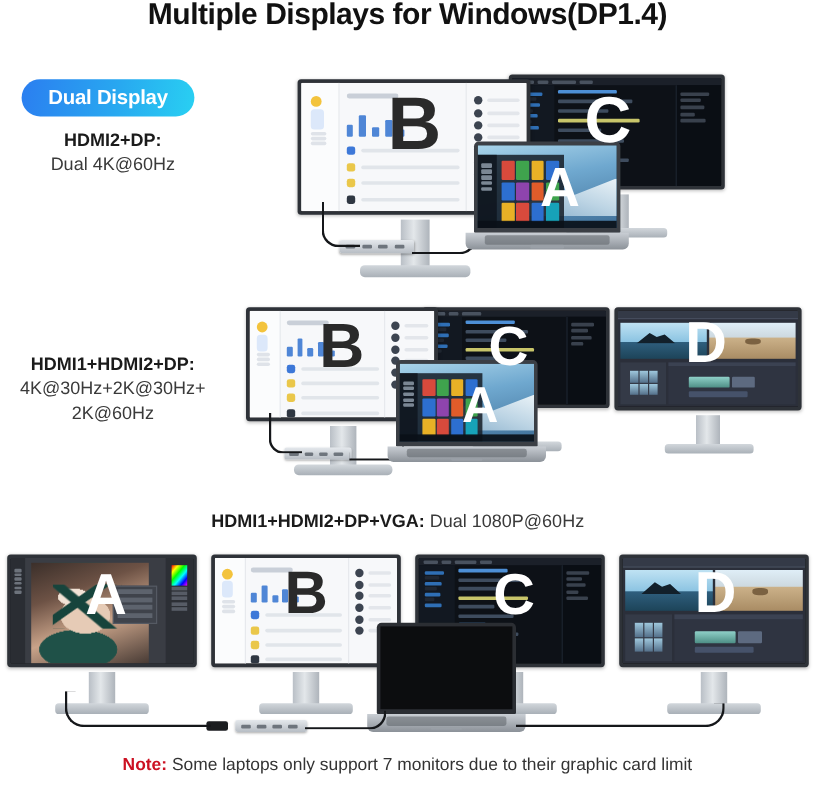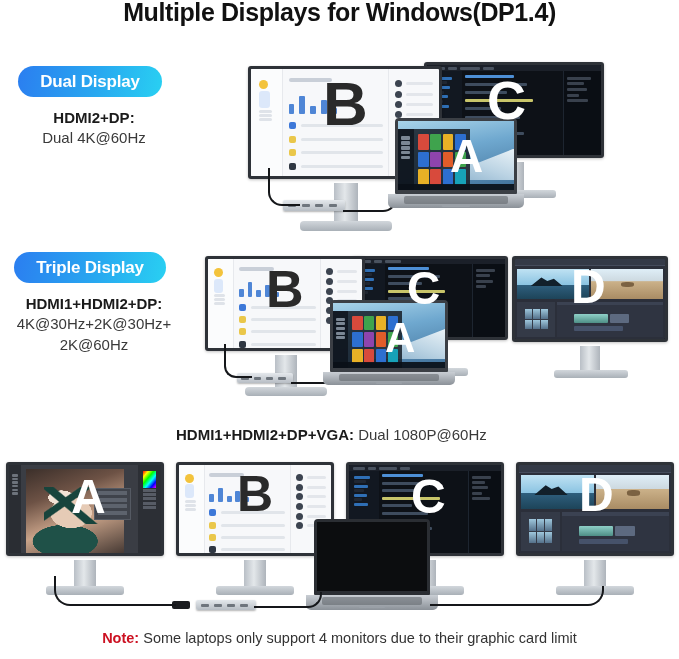--- a/index.html
+++ b/index.html
@@ -329,21 +329,20 @@
         </div>
         <div class="letter light" style="left:52px;top:12px;font-size:46px;">A</div>
       </div>
     </div>
     <div class="deck" style="left:-7px;top:76px;width:136px;height:14px;">
       <div class="kb"></div>
         <div class="pad"></div>
     </div>
   </div>
 
-  <div class="badge" id="badge-triple">Triple Display</div>
   <div class="spec" id="spec-triple">
     <span class="b">HDMI1+HDMI2+DP:</span>
     <span class="l">4K@30Hz+2K@30Hz+</span>
     <span class="l">2K@60Hz</span>
   </div>
 
   <div class="monitor" style="left:352px;top:256px;width:156px;">
     <div class="bezel" style="height:84px;">
       <div class="screen">
         <div class="ui-code">
@@ -743,16 +742,16 @@
       <i style="left:30%"></i>
       <i style="left:52%"></i>
       <i style="left:74%"></i>
   </div>
   <div class="adapter" style="left:172px;top:601px;width:18px;height:8px;"></div>
   <div class="cable" style="left:54px;top:576px;width:120px;height:28px;border-left:2px solid #15171a;border-radius:0 0 0 16px;"></div>
   <div class="cable" style="left:254px;top:592px;width:66px;height:14px;border-right:2px solid #15171a;border-radius:0 0 14px 0;"></div>
   <div class="cable" style="left:430px;top:586px;width:172px;height:18px;border-right:2px solid #15171a;border-radius:0 0 16px 0;"></div>
 
   <div class="note">
-    <b>Note:</b><span> Some laptops only support 4 monitors due to their graphic card limit</span>
+    <b>Note:</b><span> Some laptops only support 7 monitors due to their graphic card limit</span>
   </div>
 
 </div>
 
 </body></html>

